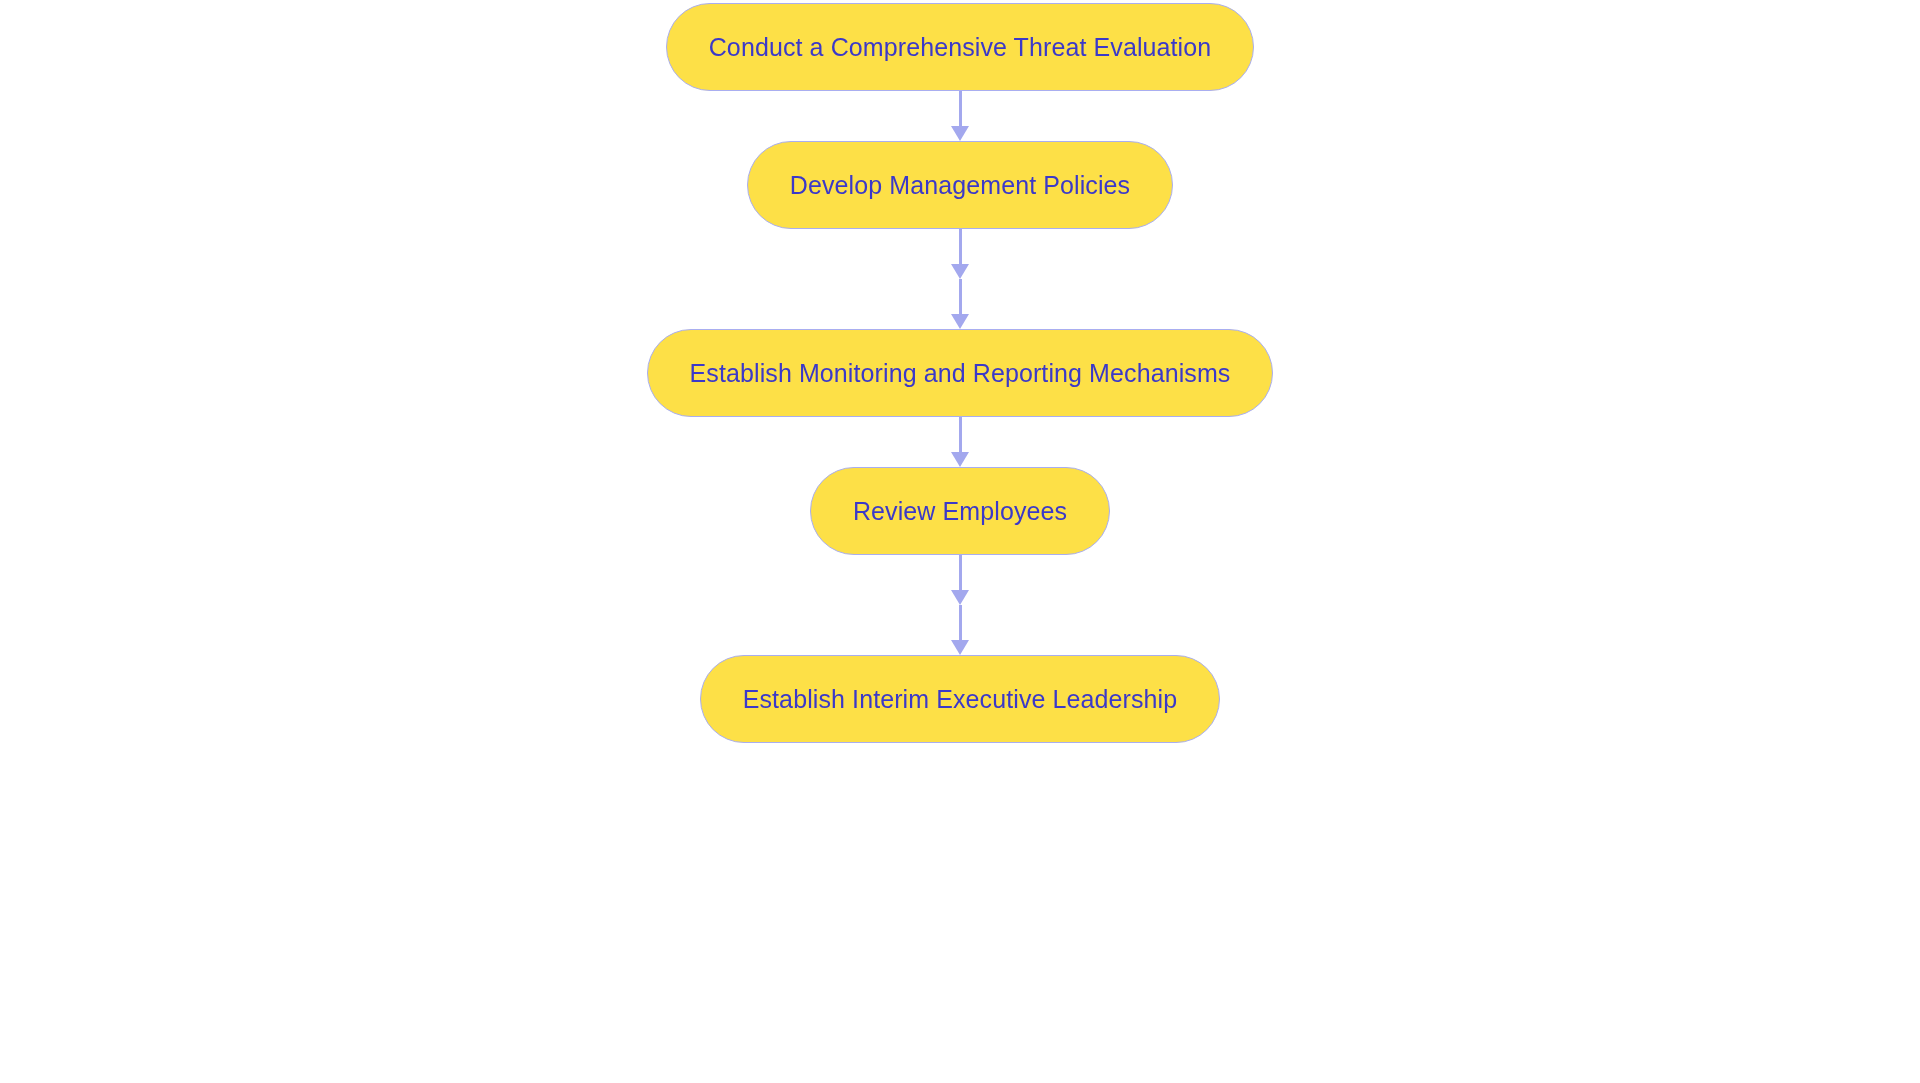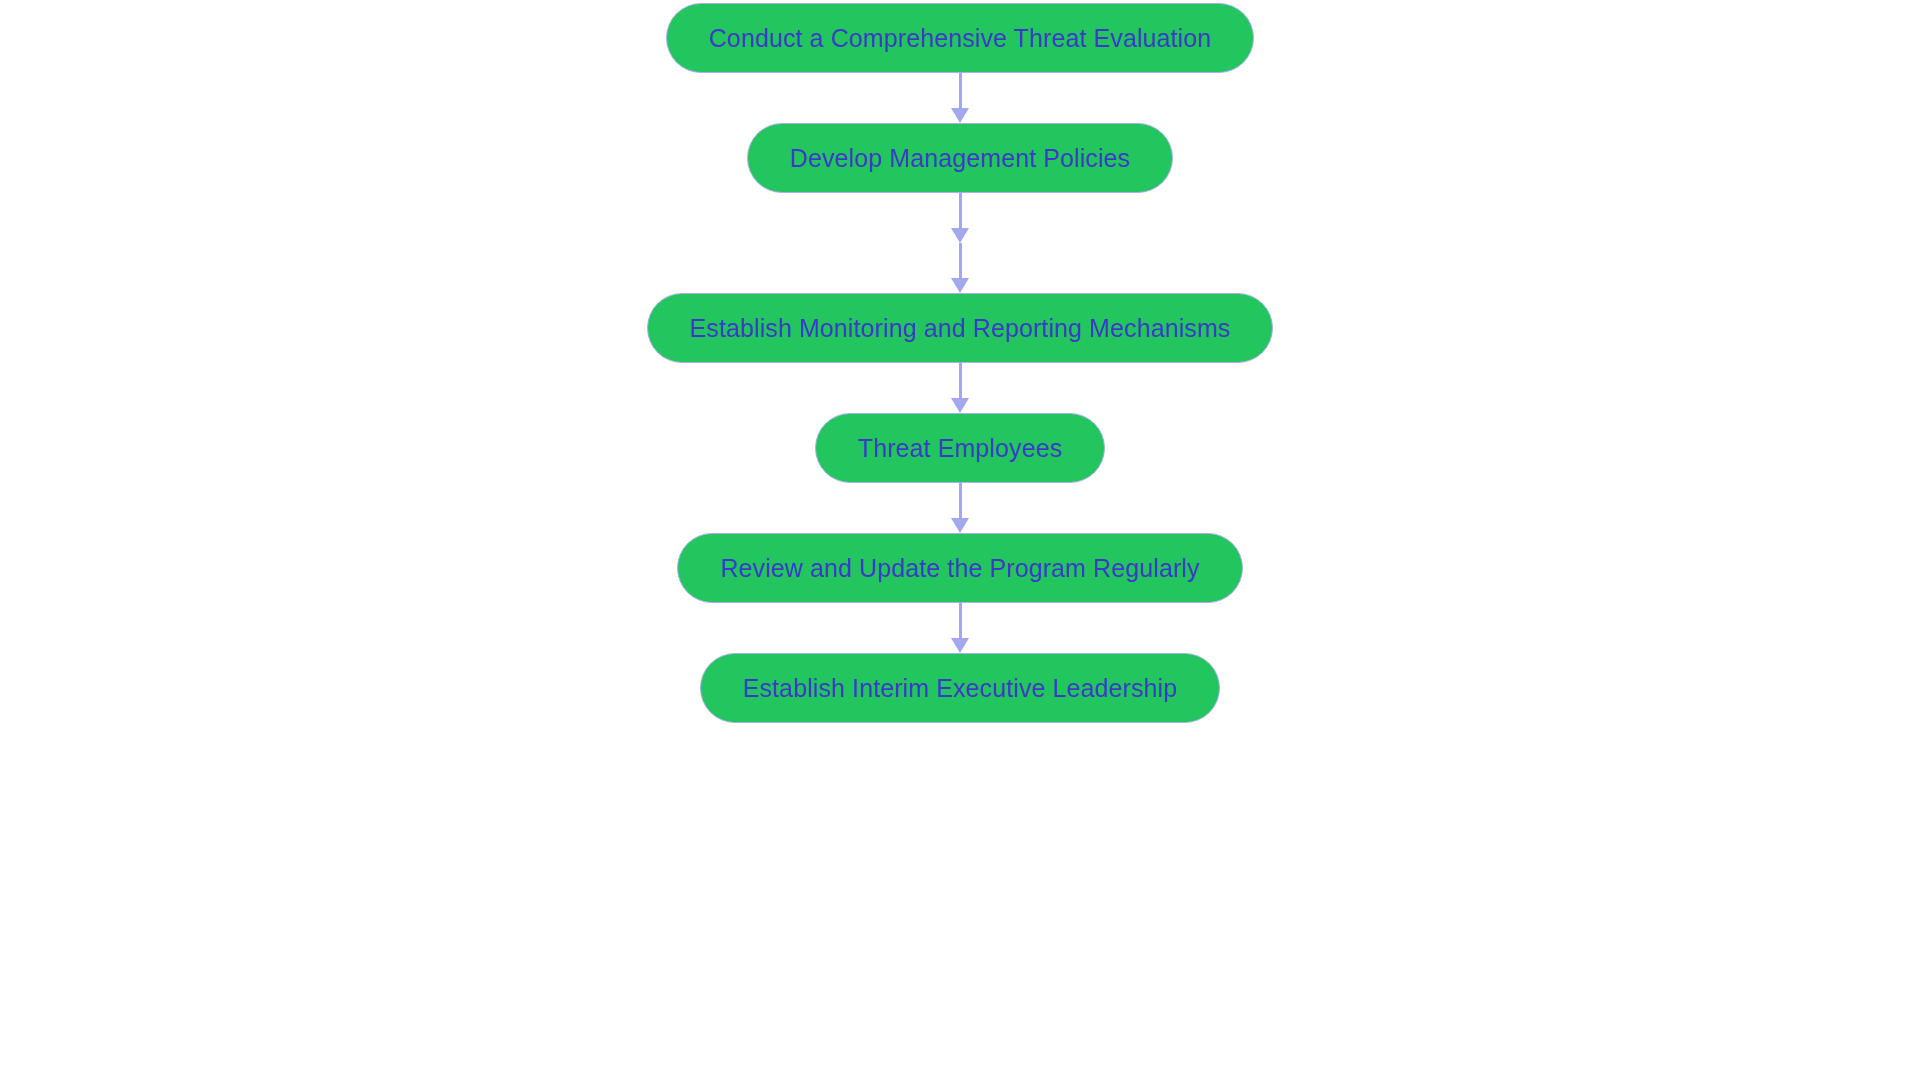--- a/index.html
+++ b/index.html
@@ -30,30 +30,30 @@
     display: flex;
     flex-direction: column;
     align-items: center;
   }
 
   .node {
     box-sizing: border-box;
     display: flex;
     align-items: center;
     justify-content: center;
-    background: #22c55e;
+    background: #fde047;
     border: 1.6px solid #a9aef0;
     border-radius: 999px;
     color: #3b39c9;
     font-size: 25px;
     font-weight: 400;
     letter-spacing: 0.1px;
     white-space: nowrap;
     padding: 0 42px;
-    height: 70px;
+    height: 88px;
     flex: 0 0 auto;
   }
 
   .node-label {
     color: #3b39c9;
     line-height: 1;
   }
 
   .connector {
     position: relative;
@@ -125,31 +125,28 @@
     <div class="node">
       <span class="node-label">Establish Monitoring and Reporting Mechanisms</span>
     </div>
 
     <div class="connector gap-4">
       <div class="line"></div>
       <div class="arrowhead"></div>
     </div>
 
     <div class="node">
-      <span class="node-label">Threat Employees</span>
+      <span class="node-label">Review Employees</span>
     </div>
 
     <div class="connector gap-5">
       <div class="line"></div>
       <div class="arrowhead"></div>
     </div>
 
-    <div class="node">
-      <span class="node-label">Review and Update the Program Regularly</span>
-    </div>
 
     <div class="connector gap-6">
       <div class="line"></div>
       <div class="arrowhead"></div>
     </div>
 
     <div class="node">
       <span class="node-label">Establish Interim Executive Leadership</span>
     </div>
 

